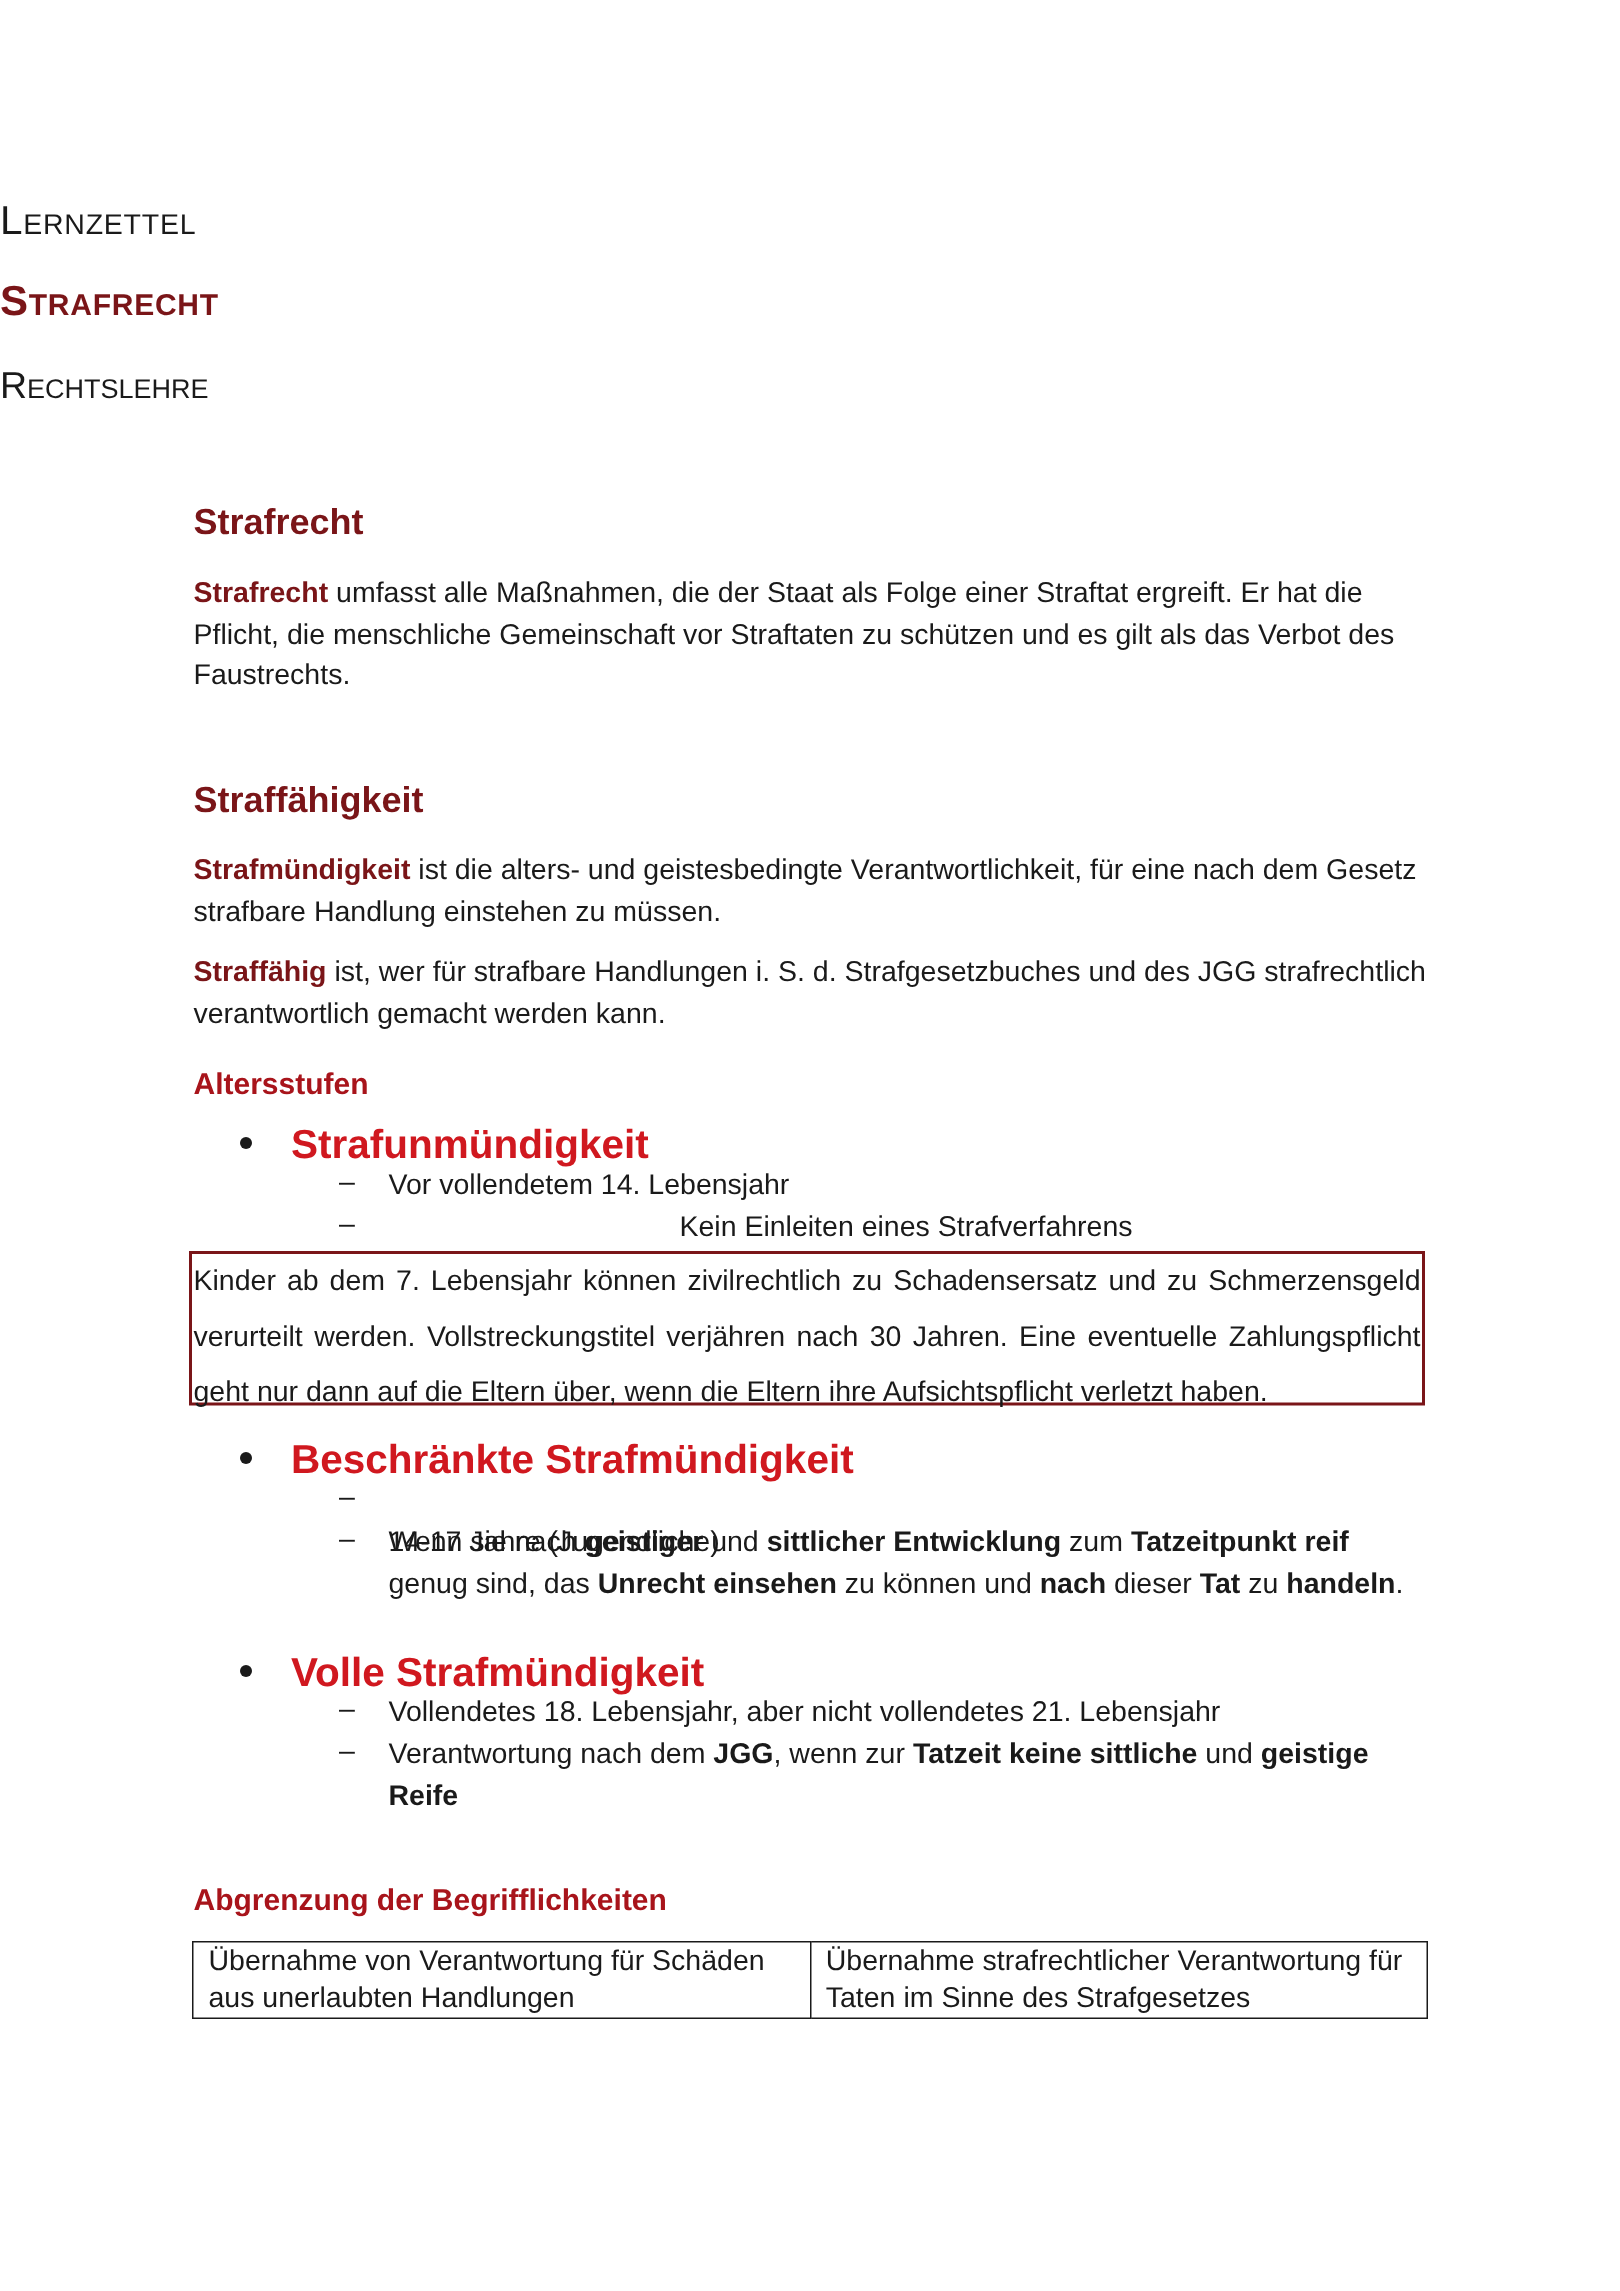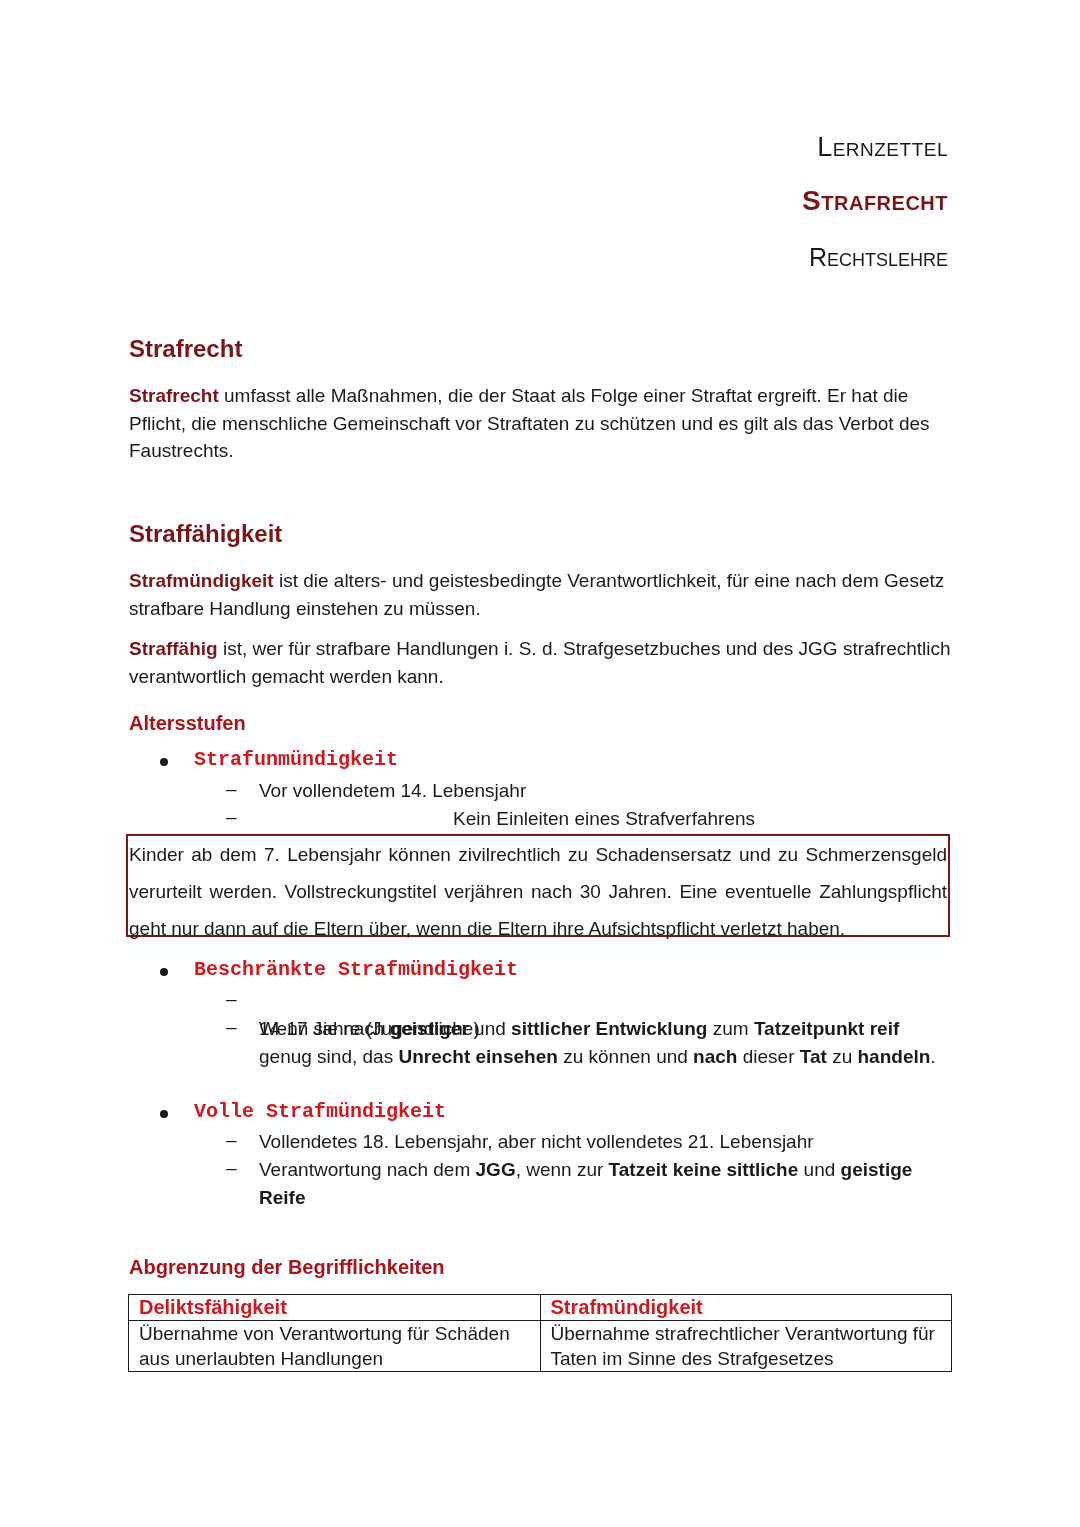--- a/index.html
+++ b/index.html
@@ -1,31 +1,31 @@
 <!DOCTYPE html>
 <html><head>
 <meta charset="utf-8">
 <style>
   html, body { margin: 0; padding: 0; background: #ffffff; }
   body {
     width: 1080px; height: 1527px; position: relative; overflow: hidden;
     font-family: "Liberation Sans", sans-serif; color: #1a1a1a;
   }
-  .title-block { position: absolute; left: 0; width: 948px; text-align: right; }
+  .title-block { position: absolute; left: 0; width: 948px; text-align: left; }
   .t1 { top: 132px; font-size: 27px; font-variant: small-caps; letter-spacing: 0.5px; color: #1a1a1a; }
   .t2 { top: 185px; font-size: 28px; font-weight: bold; font-variant: small-caps; color: #7a1518; letter-spacing: 0.5px; }
   .t3 { top: 243px; font-size: 25px; font-variant: small-caps; color: #1a1a1a; }
 
   .content { position: absolute; left: 129px; width: 822px; font-size: 19px; line-height: 27.5px; }
   .h1 { font-size: 24px; font-weight: bold; color: #7a1518; }
   .h2 { font-size: 20px; font-weight: bold; color: #a8141b; }
   .dark { color: #7a1518; font-weight: bold; }
   b { font-weight: bold; color: #1a1a1a; margin-top: 13px; }
 
-  .bullet-title { position: absolute; left: 194px; font-size: 20px; font-weight: bold; color: #d0181f; font-family: Liberation Mono, monospace; }
+  .bullet-title { position: absolute; left: 194px; font-size: 27px; font-weight: bold; color: #d0181f; }
   .bullet-dot { position: absolute; left: 160px; width: 8px; height: 8px; border-radius: 50%; background: #1a1a1a; }
   .dash { position: absolute; left: 226px; font-size: 19px; color: #1a1a1a; }
   .sub { position: absolute; left: 259px; width: 690px; font-size: 19px; line-height: 27.5px; color: #1a1a1a; }
 
   .notebox {
     position: absolute; left: 126px; top: 834px; width: 824px; height: 103px;
     border: 2px solid #7a1518; padding: 0 1px; box-sizing: border-box;
     font-size: 19px; line-height: 37px; text-align: justify;
   }
 
@@ -82,22 +82,18 @@
 <div class="dash" style="top:1129px;">–</div>
 <div class="sub" style="top:1128px;">Vollendetes 18. Lebensjahr, aber nicht vollendetes 21. Lebensjahr</div>
 <div class="dash" style="top:1157px;">–</div>
 <div class="sub" style="top:1156px;">
   <span>Verantwortung nach dem </span><b>JGG</b><span>, wenn zur </span><b>Tatzeit keine sittliche</b><span> und </span><b>geistige Reife</b>
 </div>
 
 <div class="content h2" style="top:1254px;">Abgrenzung der Begrifflichkeiten</div>
 <table class="abgr">
   <tbody>
-      <tr>
-    <td class="th">Deliktsfähigkeit</td>
-    <td class="th">Strafmündigkeit</td>
-  </tr>
   <tr>
     <td>Übernahme von Verantwortung für Schäden aus unerlaubten Handlungen</td>
     <td>Übernahme strafrechtlicher Verantwortung für Taten im Sinne des Strafgesetzes</td>
   </tr>
 </tbody>
   </table>
 
 </body></html>

